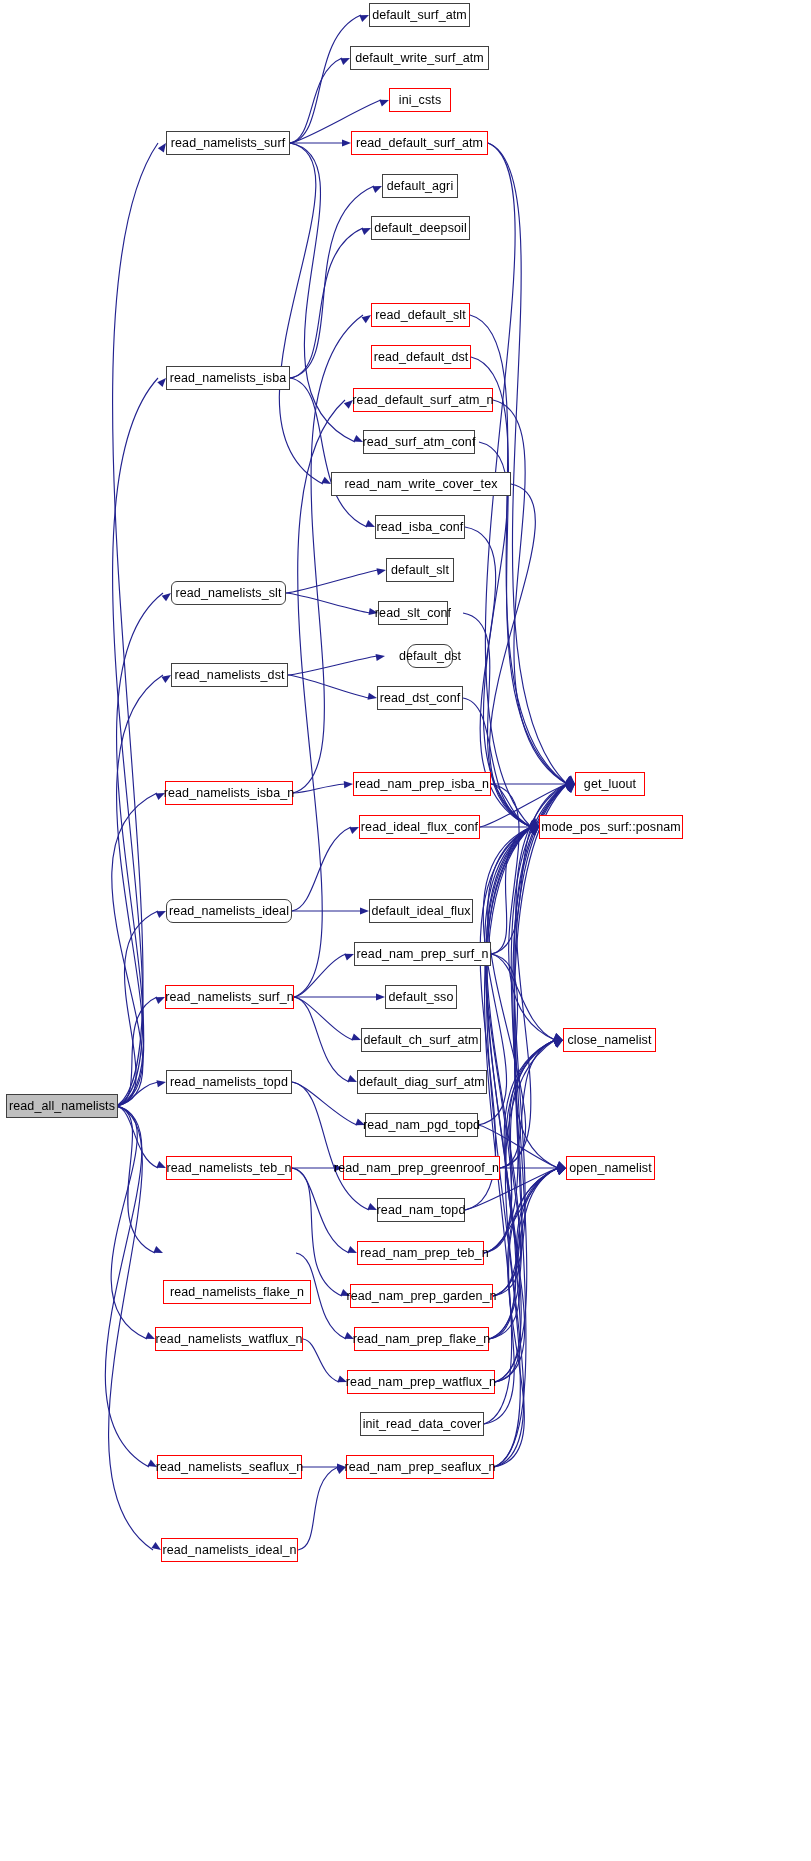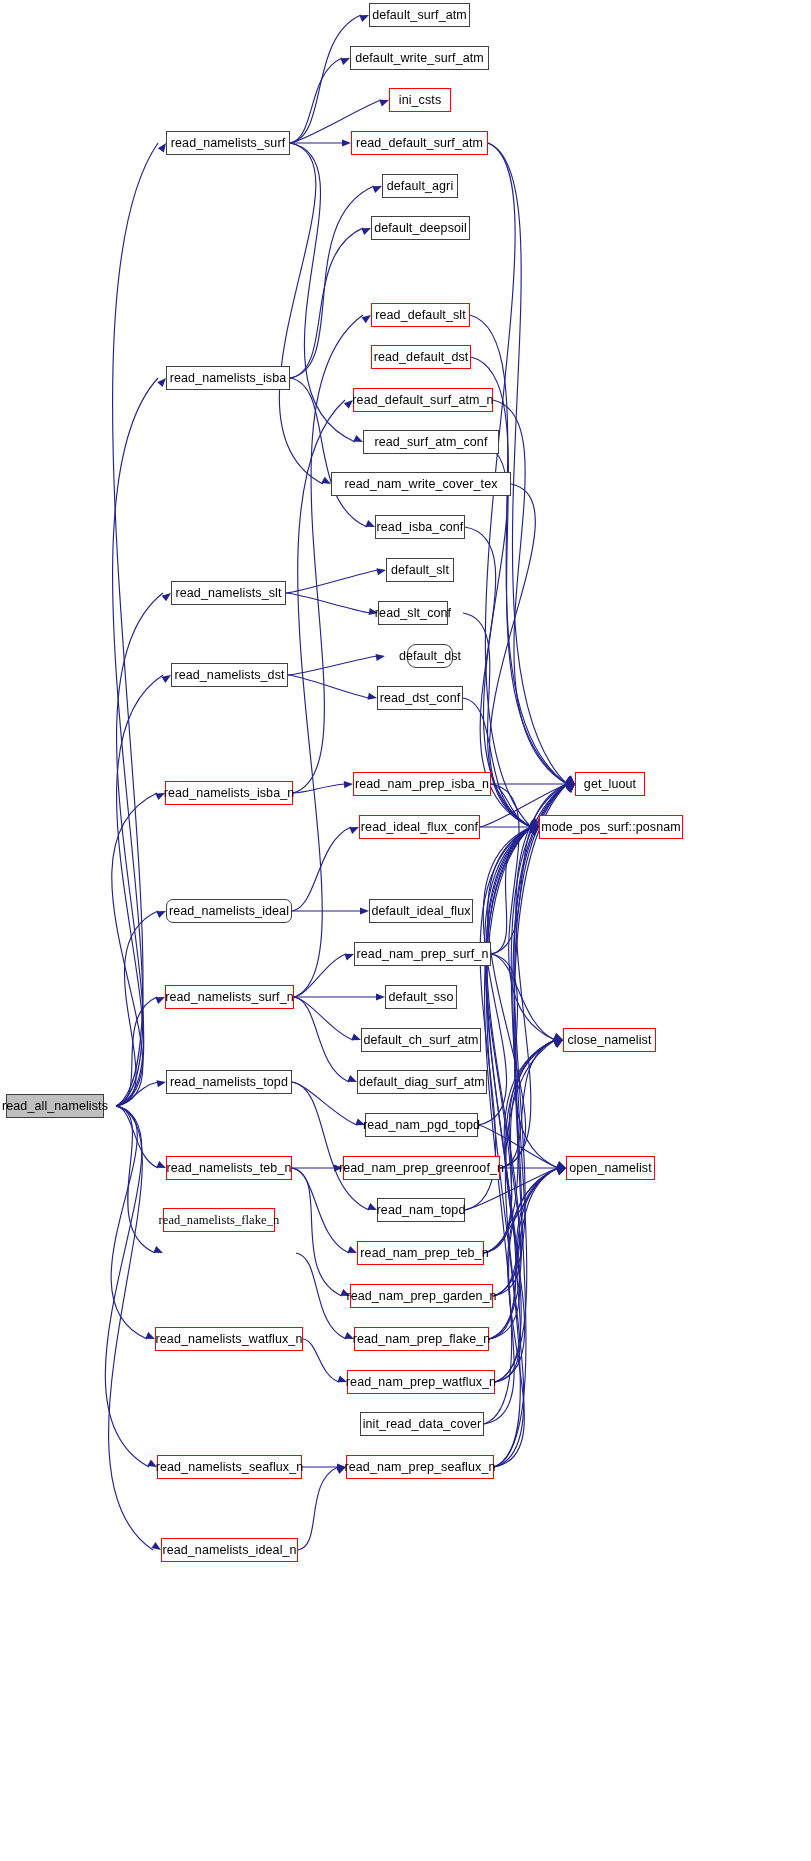--- a/index.html
+++ b/index.html
@@ -245,51 +245,51 @@
       <path d="M495,1382 C583,1352.1 447,891.64 567,784" class="edge"></path>
       <polygon points="575,784 570.704195944801,792.6894227379807 565.8965400028002,787.3297171170211" class="arrowhead"></polygon>
       <path d="M494,1467 C582,1432.85 447,906.94 567,784" class="edge"></path>
       <polygon points="575,784 571.2897161846221,792.955098771613 566.1373125670622,787.9259102722866" class="arrowhead"></polygon>
       <path d="M491,954 C542.425,945.5 496.875,814.6 567,784" class="edge"></path>
       <polygon points="575,784 568.1909456363303,790.8990418662733 565.3113455530163,784.2999583420118" class="arrowhead"></polygon>
       <path d="M480,827 C495.4,824.85 546,791.74 567,784" class="edge"></path>
       <polygon points="575,784 567.8003104831176,790.4903367293612 565.310337433043,783.7345958958254" class="arrowhead"></polygon>
     </svg>
   <div id="node-layer">
-      <div class="node root" style="left: 6px; top: 1094px; width: 98px; align-items: center;">
+      <div class="node root" style="left: 6px; top: 1094px; width: 112px; align-items: center;">
         <span class="node-label">read_all_namelists</span>
       </div>
       <div class="node black" style="left: 166px; top: 131px; width: 124px;">
         <span class="node-label">read_namelists_surf</span>
       </div>
       <div class="node black" style="left: 166px; top: 366px; width: 124px;">
         <span class="node-label">read_namelists_isba</span>
       </div>
-      <div class="node black" style="left: 171px; top: 581px; width: 115px;">
+      <div class="node black" style="left: 171px; top: 581px; width: 115px; border-radius: 6px;">
         <span class="node-label">read_namelists_slt</span>
       </div>
       <div class="node black" style="left: 171px; top: 663px; width: 117px;">
         <span class="node-label">read_namelists_dst</span>
       </div>
       <div class="node red" style="left: 165px; top: 781px; width: 128px;">
         <span class="node-label">read_namelists_isba_n</span>
       </div>
       <div class="node black" style="left: 166px; top: 899px; width: 126px; border-radius: 7px;">
         <span class="node-label">read_namelists_ideal</span>
       </div>
       <div class="node red" style="left: 165px; top: 985px; width: 129px;">
         <span class="node-label">read_namelists_surf_n</span>
       </div>
       <div class="node black" style="left: 166px; top: 1070px; width: 126px;">
         <span class="node-label">read_namelists_topd</span>
       </div>
       <div class="node red" style="left: 166px; top: 1156px; width: 126px;">
         <span class="node-label">read_namelists_teb_n</span>
       </div>
-      <div class="node red" style="left: 163px; top: 1208px; width: 112px; font-family: Liberation Serif, serif;">
+      <div class="node red" style="left: 163px; top: 1280px; width: 148px;">
         <span class="node-label">read_namelists_flake_n</span>
       </div>
       <div class="node red" style="left: 155px; top: 1327px; width: 148px;">
         <span class="node-label">read_namelists_watflux_n</span>
       </div>
       <div class="node red" style="left: 157px; top: 1455px; width: 145px;">
         <span class="node-label">read_namelists_seaflux_n</span>
       </div>
       <div class="node red" style="left: 161px; top: 1538px; width: 137px;">
         <span class="node-label">read_namelists_ideal_n</span>
@@ -314,21 +314,21 @@
       </div>
       <div class="node red" style="left: 371px; top: 303px; width: 99px;">
         <span class="node-label">read_default_slt</span>
       </div>
       <div class="node red" style="left: 371px; top: 345px; width: 100px;">
         <span class="node-label">read_default_dst</span>
       </div>
       <div class="node red" style="left: 353px; top: 388px; width: 140px;">
         <span class="node-label">read_default_surf_atm_n</span>
       </div>
-      <div class="node black" style="left: 363px; top: 430px; width: 136px;">
+      <div class="node black" style="left: 363px; top: 430px; width: 112px;">
         <span class="node-label">read_surf_atm_conf</span>
       </div>
       <div class="node black" style="left: 331px; top: 472px; width: 180px;">
         <span class="node-label">read_nam_write_cover_tex</span>
       </div>
       <div class="node black" style="left: 375px; top: 515px; width: 90px;">
         <span class="node-label">read_isba_conf</span>
       </div>
       <div class="node black" style="left: 386px; top: 558px; width: 68px;">
         <span class="node-label">default_slt</span>
@@ -359,21 +359,21 @@
       </div>
       <div class="node black" style="left: 361px; top: 1028px; width: 120px;">
         <span class="node-label">default_ch_surf_atm</span>
       </div>
       <div class="node black" style="left: 357px; top: 1070px; width: 130px;">
         <span class="node-label">default_diag_surf_atm</span>
       </div>
       <div class="node black" style="left: 365px; top: 1113px; width: 113px;">
         <span class="node-label">read_nam_pgd_topd</span>
       </div>
-      <div class="node red" style="left: 343px; top: 1156px; width: 157px;">
+      <div class="node red" style="left: 343px; top: 1156px; width: 157px; justify-content: flex-end;">
         <span class="node-label">read_nam_prep_greenroof_n</span>
       </div>
       <div class="node black" style="left: 377px; top: 1198px; width: 88px;">
         <span class="node-label">read_nam_topd</span>
       </div>
       <div class="node red" style="left: 357px; top: 1241px; width: 127px; padding-left: 8px;">
         <span class="node-label">read_nam_prep_teb_n</span>
       </div>
       <div class="node red" style="left: 350px; top: 1284px; width: 143px;">
         <span class="node-label">read_nam_prep_garden_n</span>

